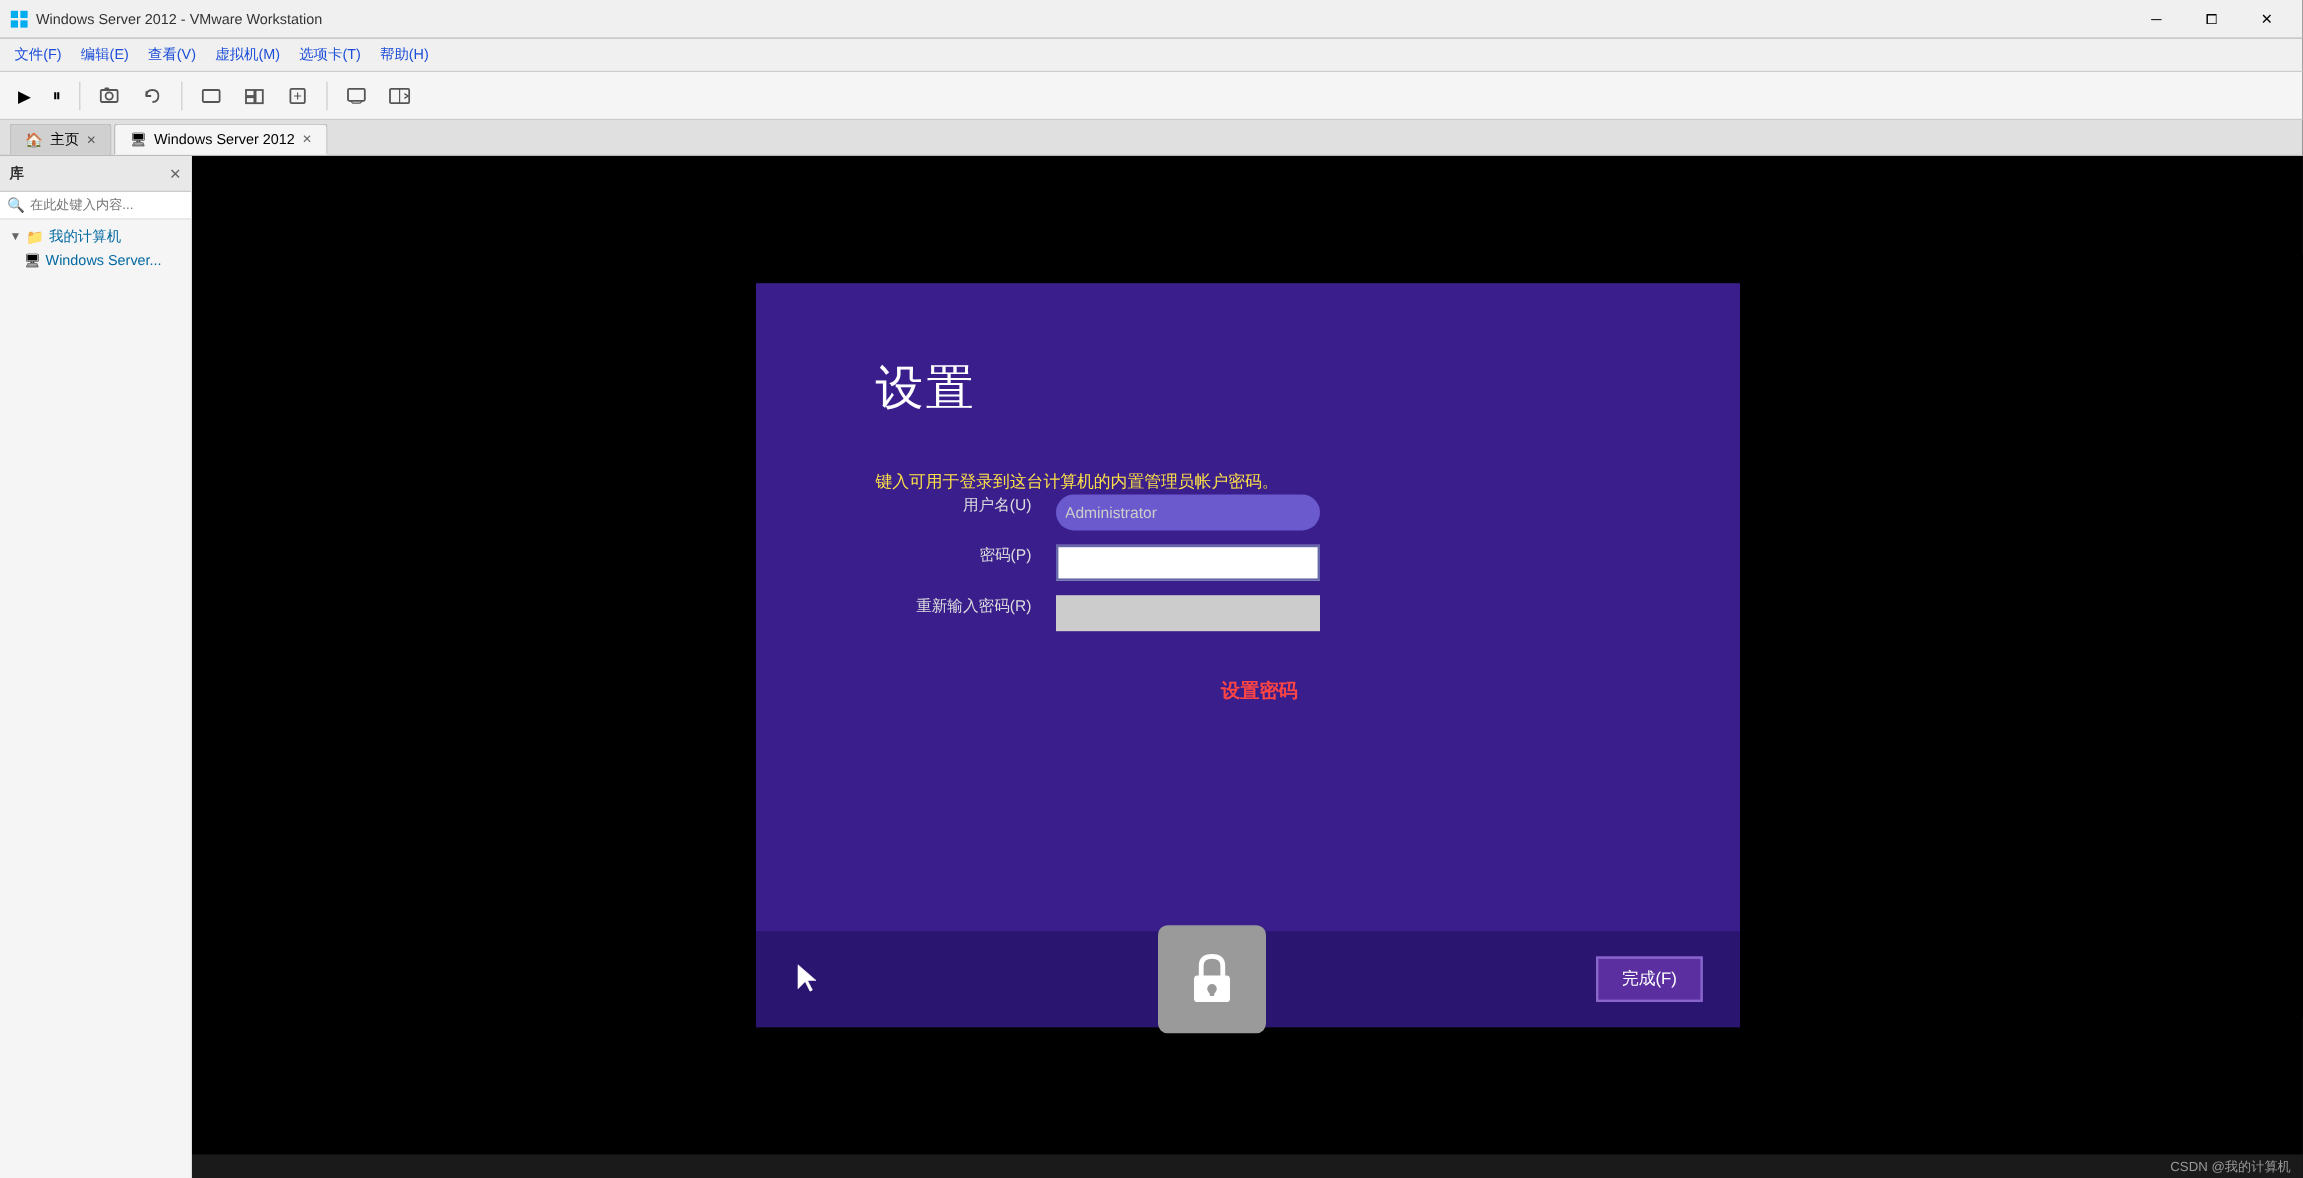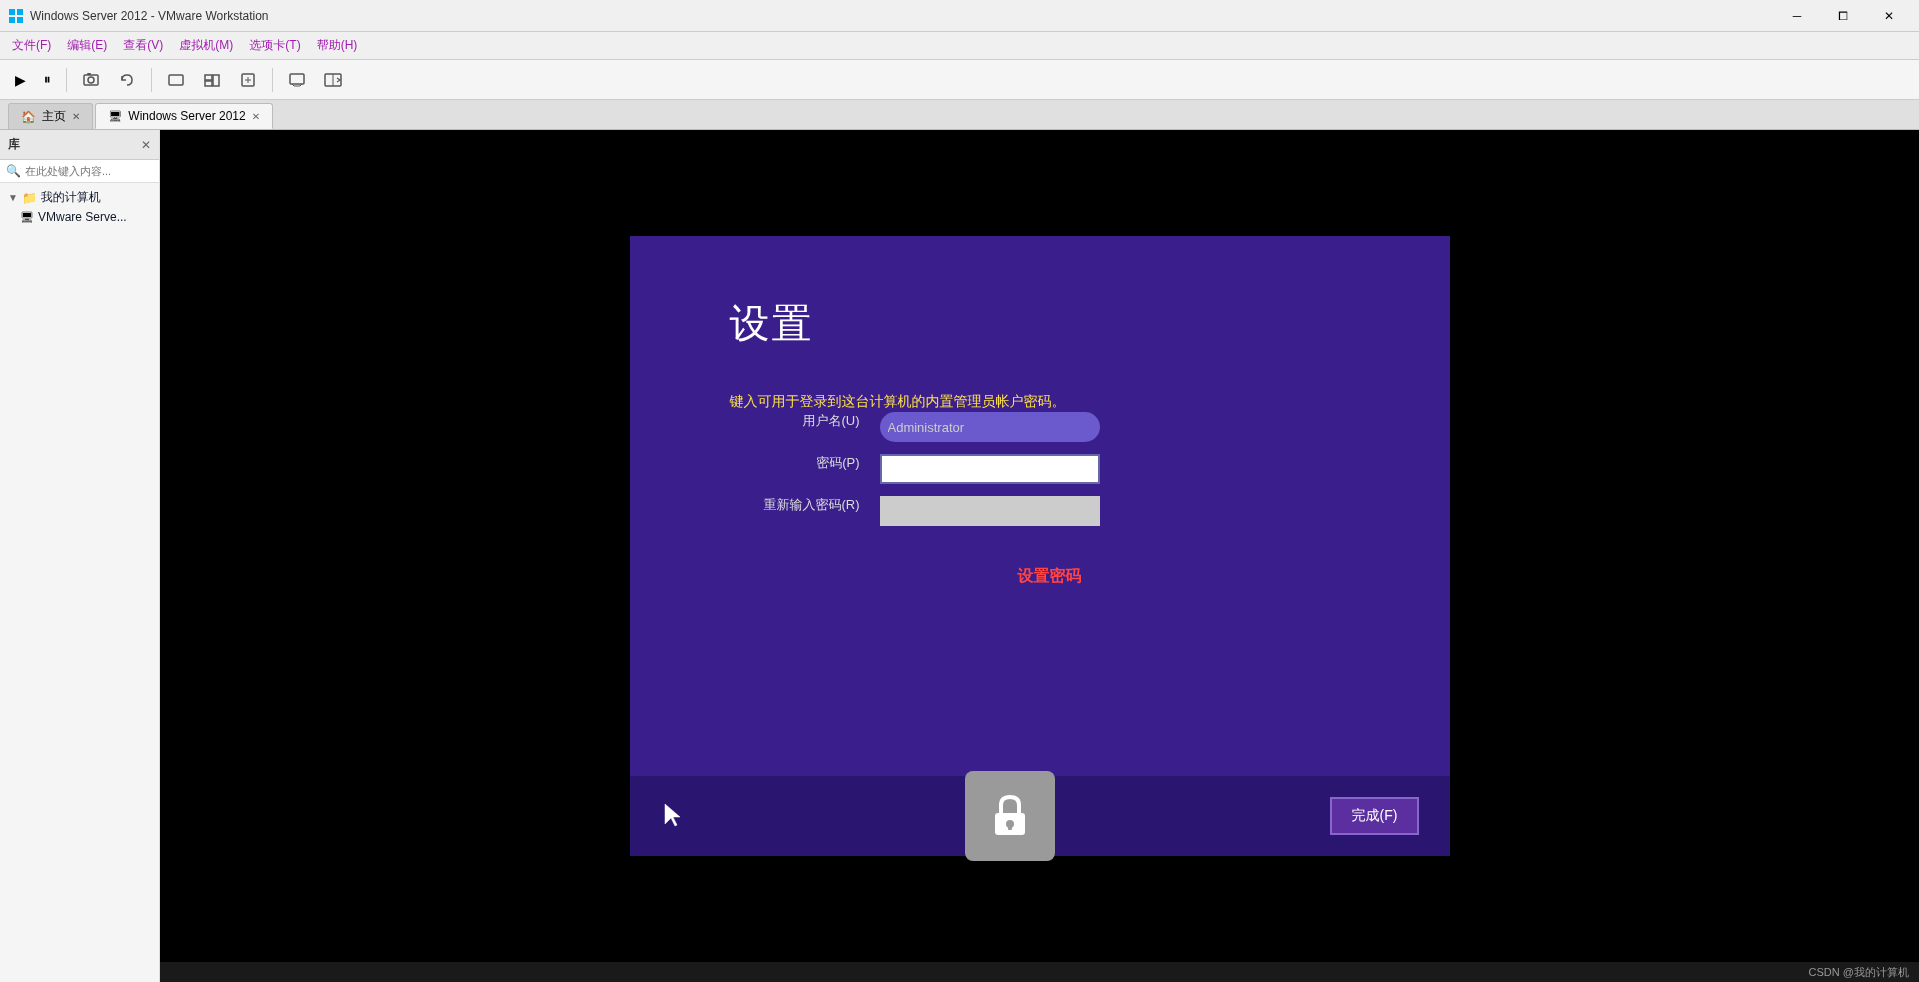--- a/index.html
+++ b/index.html
@@ -52,21 +52,21 @@
       background: #f0f0f0;
       display: flex;
       align-items: center;
       padding: 0 4px;
       border-bottom: 1px solid #ccc;
     }
     .menu-item {
       font-size: 12px;
       padding: 4px 8px;
       cursor: pointer;
-      color: #a21caf;
+      color: #1d4ed8;
     }
 
     
     .toolbar {
       height: 40px;
       background: #f5f5f5;
       display: flex;
       align-items: center;
       padding: 0 8px;
       border-bottom: 1px solid #ccc;
@@ -192,21 +192,21 @@
     }
     .tree-folder-icon {
       color: #f4a020;
       font-size: 12px;
     }
     .tree-vm-icon {
       font-size: 11px;
     }
     .tree-item-text {
       font-size: 12px;
-      color: #0f172a;
+      color: #0369a1;
     }
     .tree-child {
       padding-left: 20px;
     }
 
     
     .vm-screen-container {
       flex: 1;
       background: #1a1a1a;
       display: flex;
@@ -458,21 +458,21 @@
       <input class="sidebar-search-input" type="text" placeholder="在此处键入内容..." style="">
     </div>
     <div class="sidebar-tree">
       <div class="tree-item">
         <span class="tree-expand">▼</span>
         <span class="tree-folder-icon">📁</span>
         <span class="tree-item-text">我的计算机</span>
       </div>
       <div class="tree-item tree-child">
         <span class="tree-vm-icon">🖥</span>
-        <span class="tree-item-text">VMware Serve...</span>
+        <span class="tree-item-text">Windows Server...</span>
       </div>
     </div>
   </div>
 
   <div class="vm-screen-container">
     <div class="vm-screen">
 
       <div class="win-setup-screen">
 
         <div class="setup-content">

